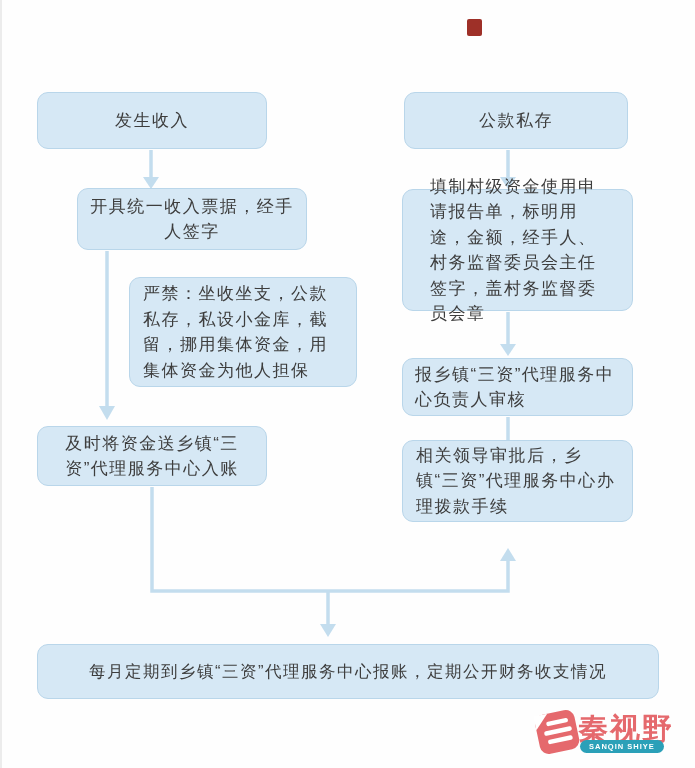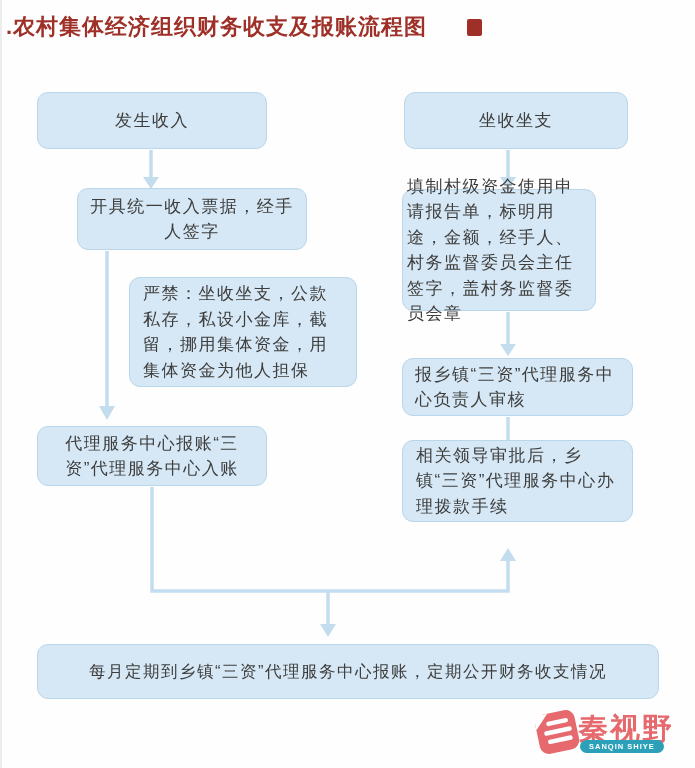--- a/index.html
+++ b/index.html
@@ -32,21 +32,21 @@
     border:1px solid var(--box-border);border-radius:11px;
     color:var(--text-color);font-size:17px;line-height:1.5;
     letter-spacing:1.5px;display:flex;align-items:center;
     padding:8px 12px;
   }
   .node.center{justify-content:center;text-align:center;}
   .node.left{justify-content:flex-start;text-align:left;}
   #n-income-start {left:35px; top:92px; width:230px;height:57px;}
   #n-expense-start{left:402px;top:92px; width:224px;height:57px;}
   #n-income-receipt{left:35px;top:188px;width:230px;height:62px;margin-left:40px;}
-  #n-expense-form{left:400px;top:189px;width:194px;height:122px;padding:9px 4px;}
+  #n-expense-form{left:400px;top:189px;width:231px;height:122px;padding:9px 27px;}
   #n-prohibition{left:127px;top:277px;width:228px;height:110px;padding:22px 13px;}
   #n-income-deposit{left:35px;top:426px;width:230px;height:60px;}
   #n-expense-review{left:400px;top:358px;width:231px;height:58px;}
   #n-expense-disburse{left:400px;top:440px;width:231px;height:82px;padding:9px 13px;}
   #n-monthly-report{left:35px;top:644px;width:622px;height:55px;font-size:16.5px;}
   .connectors{position:absolute;left:0;top:0;width:695px;height:768px;pointer-events:none;}
   .connectors .ln{stroke:var(--arrow-color);stroke-width:3.5;fill:none;}
   .connectors .hd{fill:var(--arrow-color);stroke:none;}
   .brand{position:absolute;left:530px;top:700px;width:150px;height:64px;}
   .brand-icon{position:absolute;left:0;top:3px;}
@@ -58,21 +58,20 @@
     position:absolute;left:48px;top:40px;background:var(--brand-teal);
     color:#ffffff;font-size:7.5px;font-weight:bold;letter-spacing:1px;
     padding:2px 9px;border-radius:9px;white-space:nowrap;text-align:center;
   }
 </style>
 </head>
 <body>
 
 <div class="canvas">
 
-  <div class="page-title">.农村集体经济组织财务收支及报账流程图</div>
   <div class="title-block"></div>
 
   <svg class="connectors" width="695" height="768" viewBox="0 0 695 768">
     <g>
       <path class="ln" d="M149,150 L149,178"></path>
       <polygon class="hd" points="141,177 157,177 149,189"></polygon>
     </g>
     <g>
       <path class="ln" d="M506,150 L506,178"></path>
       <polygon class="hd" points="498,177 514,177 506,189"></polygon>
@@ -93,23 +92,23 @@
       <path class="ln" d="M150,487 L150,591 L506,591 L506,560"></path>
       <polygon class="hd" points="498,561 514,561 506,548"></polygon>
       <path class="ln" d="M326,591 L326,626"></path>
       <polygon class="hd" points="318,624 334,624 326,637"></polygon>
     </g>
   </svg>
 
   <div class="node center" id="n-income-start">发生收入</div>
   <div class="node center" id="n-income-receipt">开具统一收入票据，经手人签字</div>
   <div class="node left" id="n-prohibition">严禁：坐收坐支，公款私存，私设小金库，截留，挪用集体资金，用集体资金为他人担保</div>
-  <div class="node center" id="n-income-deposit">代理服务中心报账“三资”代理服务中心入账</div>
+  <div class="node center" id="n-income-deposit">及时将资金送乡镇“三资”代理服务中心入账</div>
 
-  <div class="node center" id="n-expense-start">坐收坐支</div>
+  <div class="node center" id="n-expense-start">公款私存</div>
   <div class="node left" id="n-expense-form">填制村级资金使用申请报告单，标明用途，金额，经手人、村务监督委员会主任签字，盖村务监督委员会章</div>
   <div class="node left" id="n-expense-review">报乡镇“三资”代理服务中心负责人审核</div>
   <div class="node left" id="n-expense-disburse">相关领导审批后，乡镇“三资”代理服务中心办理拨款手续</div>
 
   <div class="node center" id="n-monthly-report">每月定期到乡镇“三资”代理服务中心报账，定期公开财务收支情况</div>
 
   <div class="brand">
     <svg class="brand-icon" width="50" height="56" viewBox="0 0 50 56">
       <g transform="rotate(-12 25 28)">
         <rect x="5" y="9" width="40" height="40" rx="9" fill="#e5696d"></rect>

